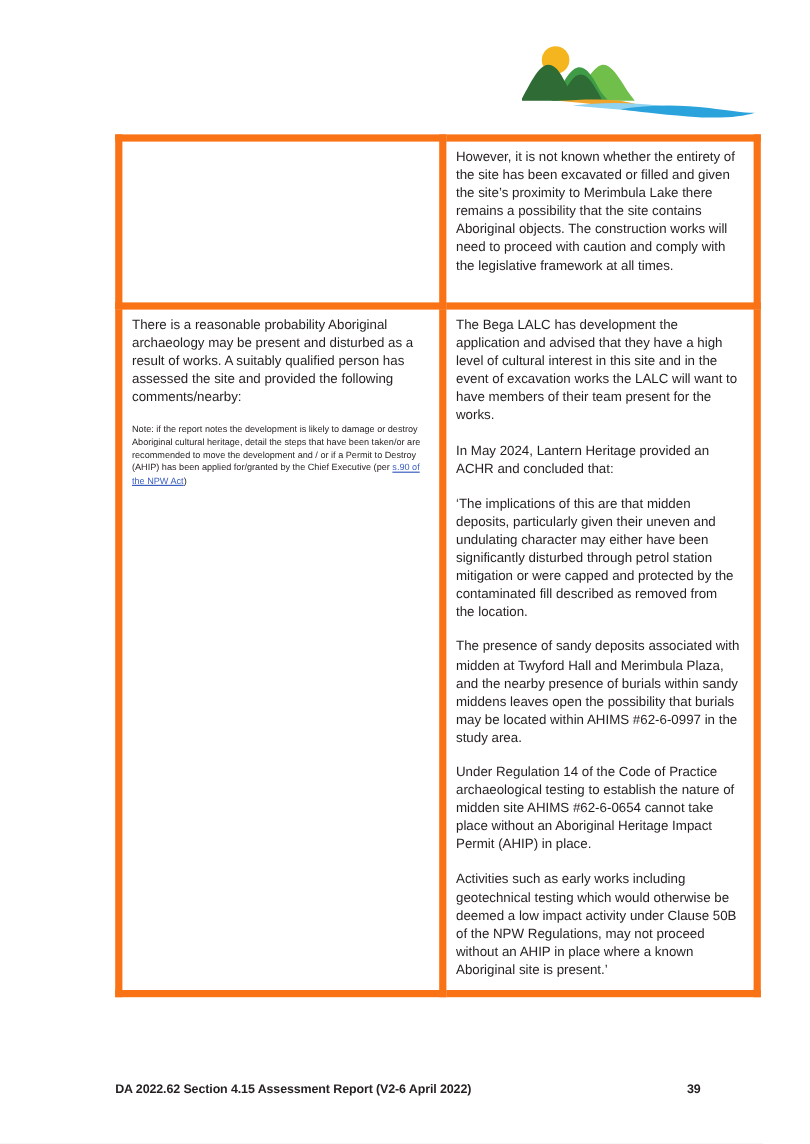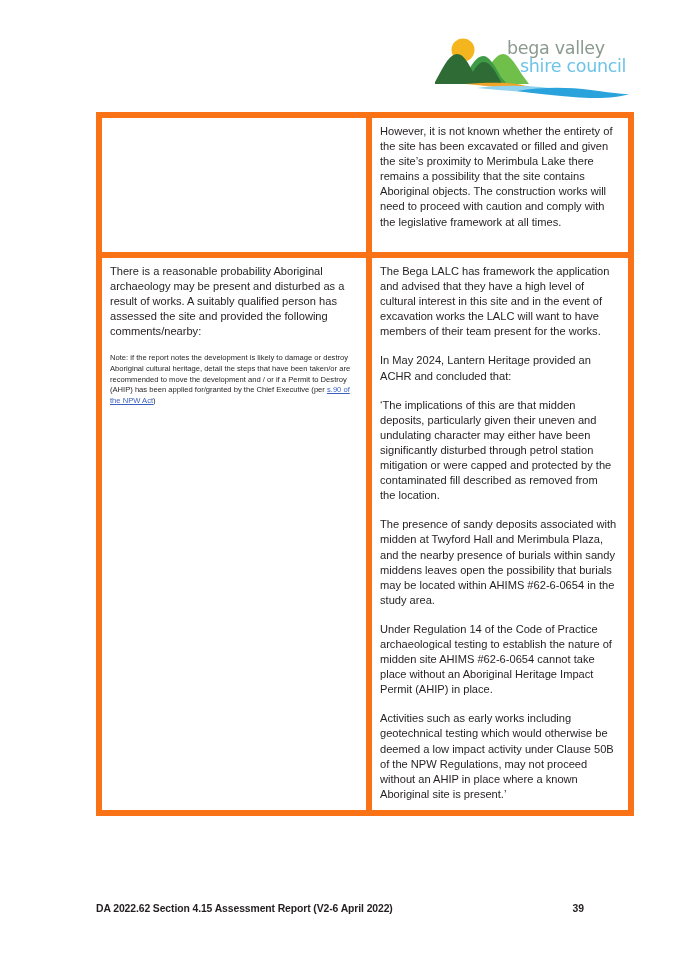--- a/index.html
+++ b/index.html
@@ -144,45 +144,41 @@
         <path d="M2 50 C10 36 16 22 24 22 C31 22 35 31 41 42 C45 48 48 50 50 51 L50 52 L2 52 Z" fill="#2E6B35"></path>
 
         <path d="M34 52 C40 38 45 30 51 30 C57 30 62 39 67 48 L69 52 Z" fill="#2E6B35"></path>
 
         <path d="M32 52 C50 51 66 50 84 52 C96 54 104 57 112 58 C100 59 86 58 70 56 C56 54 44 53 32 52 Z" fill="#F0A52A"></path>
 
         <path d="M44 56 C66 53 92 53 116 56 C134 58 148 60 162 60 C146 63 126 63 104 61 C82 59 62 58 44 56 Z" fill="#8FD3F0"></path>
 
         <path d="M84 59 C108 55 134 55 158 58 C174 60 186 62 196 62 C184 66 164 67 140 65 C116 63 98 61 84 59 Z" fill="#2AA3DC"></path>
       </svg>
-      <div class="logo-wordmark">
-        <div class="logo-line1">bega valley</div>
-        <div class="logo-line2">shire council</div>
-      </div>
     </div>
   </div>
 
   <table class="doc-table">
     <tbody>
       <tr>
         <td class="col-left cell-empty"></td>
         <td class="col-right">
           <p class="para">However, it is not known whether the entirety of the site has been excavated or filled and given the site’s proximity to Merimbula Lake there remains a possibility that the site contains Aboriginal objects. The construction works will need to proceed with caution and comply with the legislative framework at all times.</p>
         </td>
       </tr>
       <tr>
         <td class="col-left">
           <p class="para tight">There is a reasonable probability Aboriginal archaeology may be present and disturbed as a result of works. A suitably qualified person has assessed the site and provided the following comments/nearby:</p>
           <p class="note"><span>Note: if the report notes the development is likely to damage or destroy Aboriginal cultural heritage, detail the steps that have been taken/or are recommended to move the development and / or if a Permit to Destroy (AHIP) has been applied for/granted by the Chief Executive (per </span><a class="link" href="#">s.90 of the NPW Act</a><span>)</span></p>
         </td>
         <td class="col-right">
-          <p class="para">The Bega LALC has framework the application and advised that they have a high level of cultural interest in this site and in the event of excavation works the LALC will want to have members of their team present for the works.</p>
+          <p class="para">The Bega LALC has development the application and advised that they have a high level of cultural interest in this site and in the event of excavation works the LALC will want to have members of their team present for the works.</p>
           <p class="para">In May 2024, Lantern Heritage provided an ACHR and concluded that:</p>
           <p class="para">‘The implications of this are that midden deposits, particularly given their uneven and undulating character may either have been significantly disturbed through petrol station mitigation or were capped and protected by the contaminated fill described as removed from<br>the location.</p>
-          <p class="para">The presence of sandy deposits associated with midden at Twyford Hall and Merimbula Plaza, and the nearby presence of burials within sandy middens leaves open the possibility that burials may be located within AHIMS #62-6-0654 in the study area.</p>
+          <p class="para">The presence of sandy deposits associated with midden at Twyford Hall and Merimbula Plaza, and the nearby presence of burials within sandy middens leaves open the possibility that burials may be located within AHIMS #62-6-0997 in the study area.</p>
           <p class="para">Under Regulation 14 of the Code of Practice archaeological testing to establish the nature of midden site AHIMS #62-6-0654 cannot take place without an Aboriginal Heritage Impact<br>Permit (AHIP) in place.</p>
           <p class="para">Activities such as early works including geotechnical testing which would otherwise be deemed a low impact activity under Clause 50B of the NPW Regulations, may not proceed without an AHIP in place where a known Aboriginal site is present.’</p>
         </td>
       </tr>
     </tbody>
   </table>
 
   <div class="footer">
     <span class="footer-text">DA 2022.62 Section 4.15 Assessment Report (V2-6 April 2022)</span>
     <span class="footer-page">39</span>

